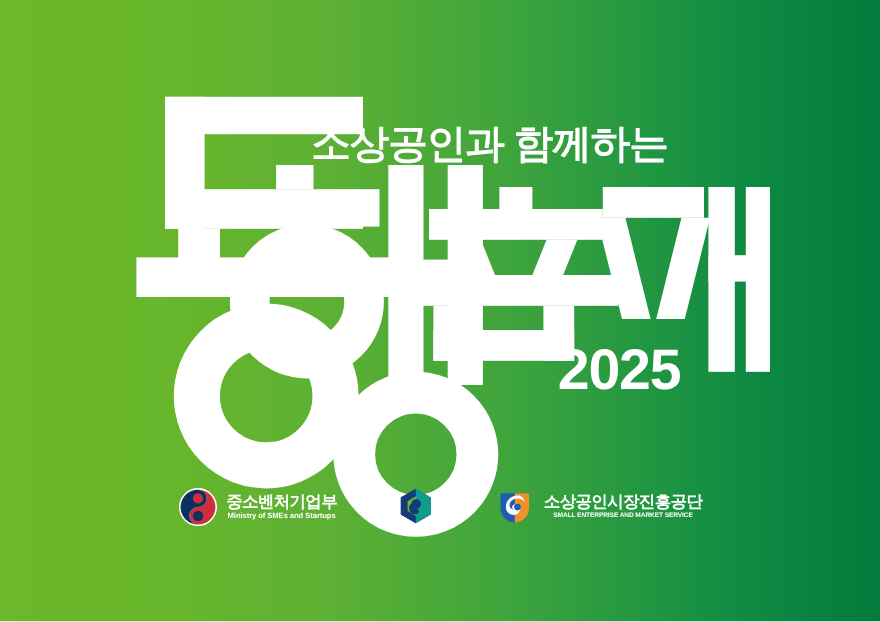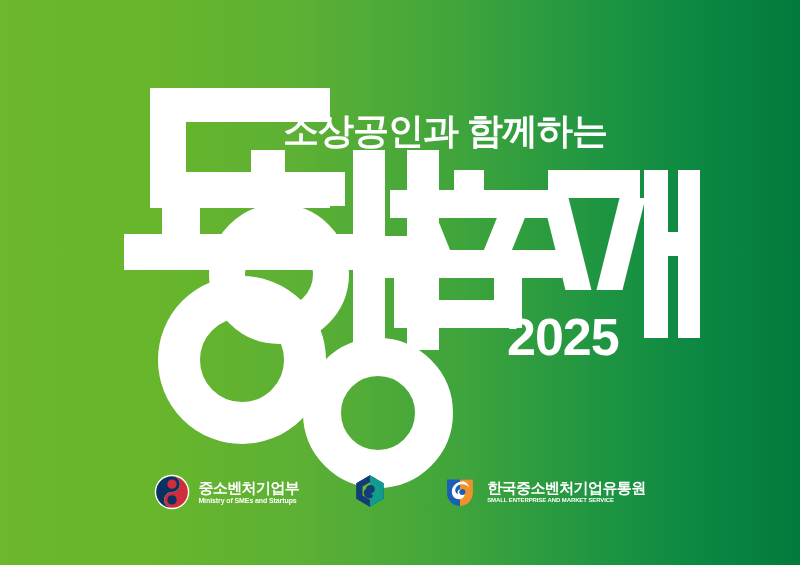--- a/index.html
+++ b/index.html
@@ -121,27 +121,28 @@
     letter-spacing: -1px;
     line-height: 1;
     white-space: nowrap;
     margin-left: 45px;
   }
 
   
   .logo-row {
     position: absolute;
     left: 0;
-    bottom: 48px;
+    bottom: 79px;
     width: 800px;
     height: 50px;
     display: flex;
     align-items: center;
     justify-content: center;
     gap: 54px;
+    text-align: center;
   }
   .logo {
     display: flex;
     align-items: center;
     gap: 8px;
   }
   .logo-mark {
     width: 36px;
     height: 36px;
     flex: 0 0 36px;
@@ -251,19 +252,19 @@
     <div class="logo">
       <div class="logo-mark">
         <svg viewBox="0 0 100 100" width="34" height="34" aria-hidden="true">
           <path d="M12 16h76v40a38 38 0 0 1-76 0z" fill="#1a5fb4"></path>
           <path d="M50 16h38v40a38 38 0 0 1-38 38z" fill="#f0922a"></path>
           <path d="M58 22c-18 0-32 13-32 30 0 13 9 22 21 22 10 0 17-7 17-16 0-8-5-13-12-13-5 0-9 3-9 8 0 4 2 6 5 6-7 1-12-4-12-11 0-10 9-18 21-18 9 0 16 4 20 10-3-11-10-18-19-18z" fill="#ffffff"></path>
           <circle cx="57" cy="53" r="9" fill="#1a5fb4"></circle>
         </svg>
       </div>
       <div class="logo-text">
-        <span class="logo-ko">한국중소벤처기업유통원</span>
+        <span class="logo-ko">소상공인시장진흥공단</span>
         <span class="logo-en small">SMALL ENTERPRISE AND MARKET SERVICE</span>
       </div>
     </div>
 
   </div>
 </div>
 
 </body></html>

